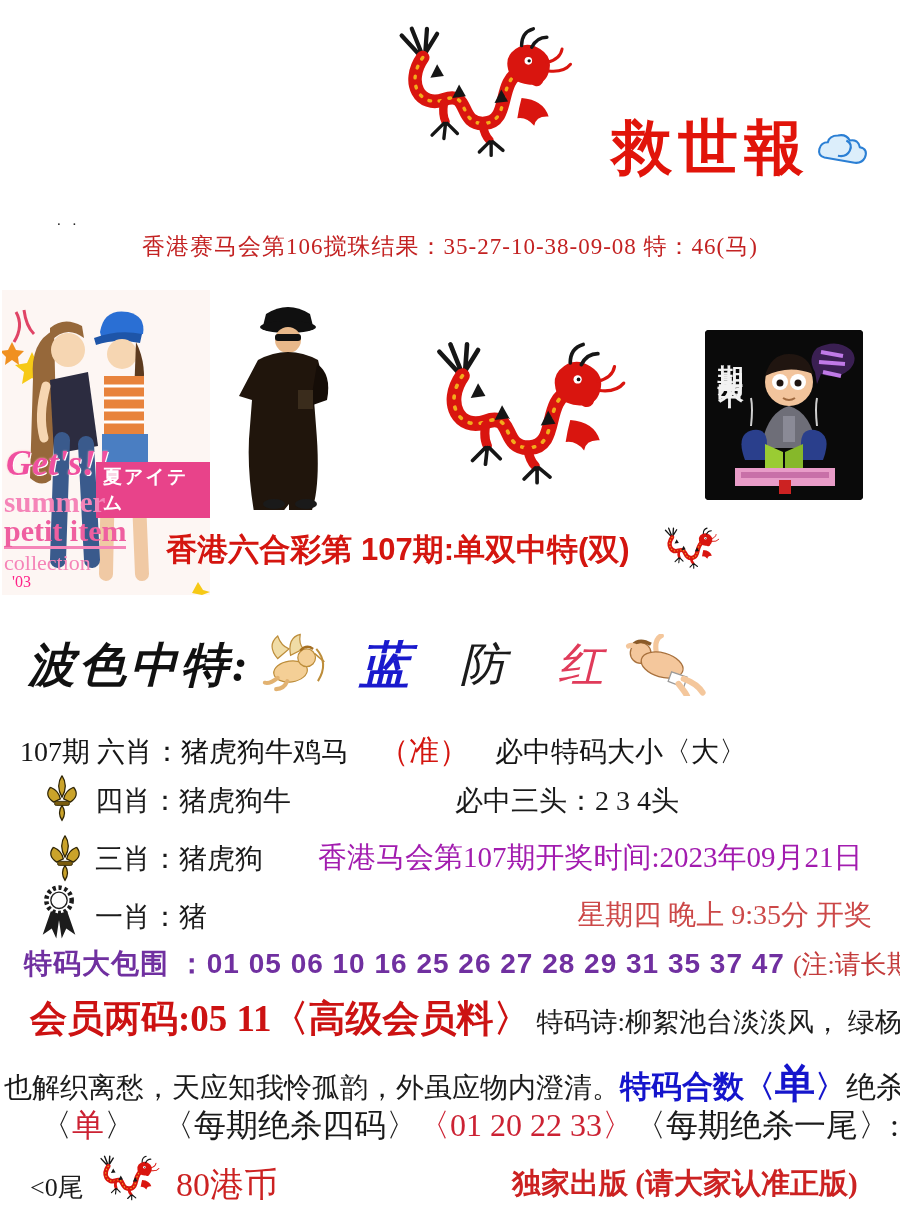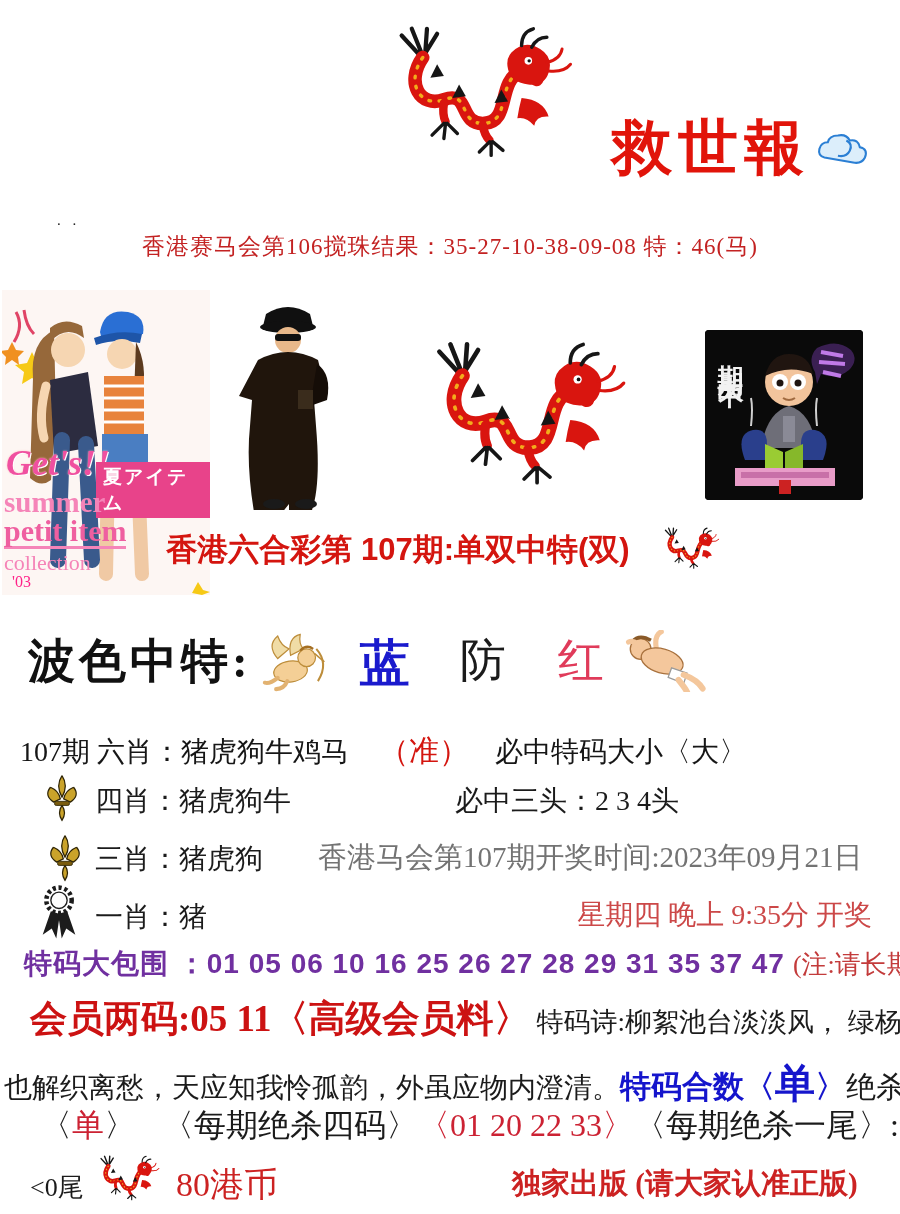--- a/index.html
+++ b/index.html
@@ -43,38 +43,38 @@
   .headline-text{font-size:31px;font-weight:bold;color:#d4150f;font-family:"Liberation Sans",sans-serif;}
   .hl-dragon{width:80px;height:48px;}
   .ban-row{left:0;top:576px;width:900px;display:flex;justify-content:center;align-items:center;gap:8px;}
   .ban-dragon{width:98px;height:54px;}
   .ban-text{font-size:35px;color:#1b1b1b;}
   .ban-sp1{display:inline-block;width:48px;}
   .ban-sp2{display:inline-block;width:28px;}
   .ban-mark{color:#d4150f;}
 
   
-  .bose-row{left:28px;top:630px;display:flex;align-items:flex-start;}
+  .bose-row{left:28px;top:630px;display:flex;align-items:center;font-style:italic;}
   .bose-label{font-size:47px;font-weight:bold;letter-spacing:4px;color:#111;}
   .cupid{width:74px;height:70px;margin-left:8px;}
   .bose-blue{font-size:50px;font-weight:bold;color:#1a1acd;margin-left:26px;}
   .bose-mid{font-size:46px;color:#1b1b1b;margin-left:50px;}
   .bose-red{font-size:46px;color:#e03b5a;margin-left:52px;}
   .cherub{width:106px;height:62px;margin-left:6px;}
 
   
   .liuxiao-row{left:20px;top:731px;font-size:28px;}
   .liuxiao-mark{color:#d4150f;font-size:30px;margin:0 26px 0 30px;}
   .zrow{left:0;top:0;width:900px;height:56px;}
   .fleur{position:absolute;width:34px;height:48px;}
   .medal{position:absolute;width:42px;height:58px;}
   .zlabel{position:absolute;left:95px;font-size:28px;color:#1b1b1b;}
   .zright{position:absolute;font-size:28px;}
   .row-si{top:772px;}  .row-si .fleur{left:45px;top:2px;} .row-si .zlabel{top:10px;} .row-si .zright{left:455px;top:10px;color:#1b1b1b;}
-  .row-san{top:832px;} .row-san .fleur{left:48px;top:2px;} .row-san .zlabel{top:8px;} .row-san .zright{left:318px;top:6px;color:#737373;font-size:29px;}
+  .row-san{top:832px;} .row-san .fleur{left:48px;top:2px;} .row-san .zlabel{top:8px;} .row-san .zright{left:318px;top:6px;color:#a21caf;font-size:29px;}
   .row-yi{top:882px;}  .row-yi .medal{left:38px;top:2px;}  .row-yi .zlabel{top:16px;} .row-yi .zright{right:28px;top:14px;color:#cc4848;}
 
   
   .baowei-row{left:24px;top:945px;display:flex;align-items:baseline;}
   .baowei-main{font-size:28px;font-weight:bold;color:#7030a0;font-family:"Liberation Sans",sans-serif;letter-spacing:1px;}
   .baowei-note{font-size:26px;color:#c33b3b;margin-left:8px;}
   .member-row{left:30px;top:994px;display:flex;align-items:baseline;}
   .member-red{font-size:37px;font-weight:bold;color:#cc1212;}
   .member-poem{font-size:27px;color:#1b1b1b;margin-left:6px;}
   .poem-row{left:4px;top:1056px;display:flex;align-items:baseline;}

